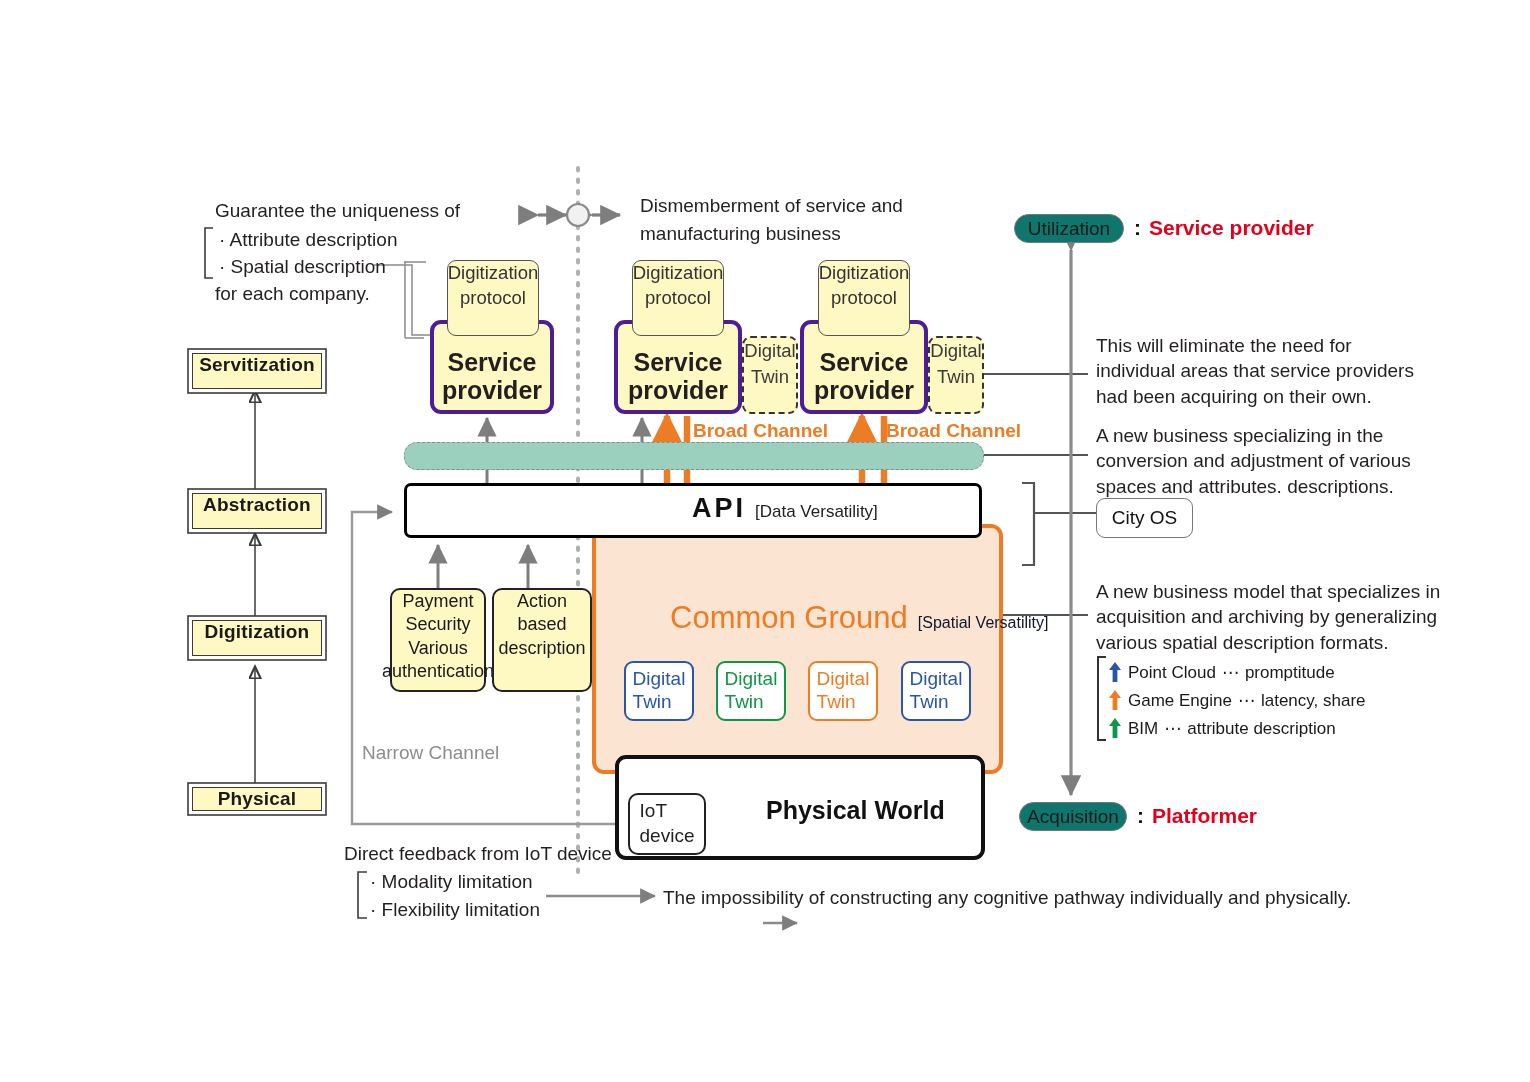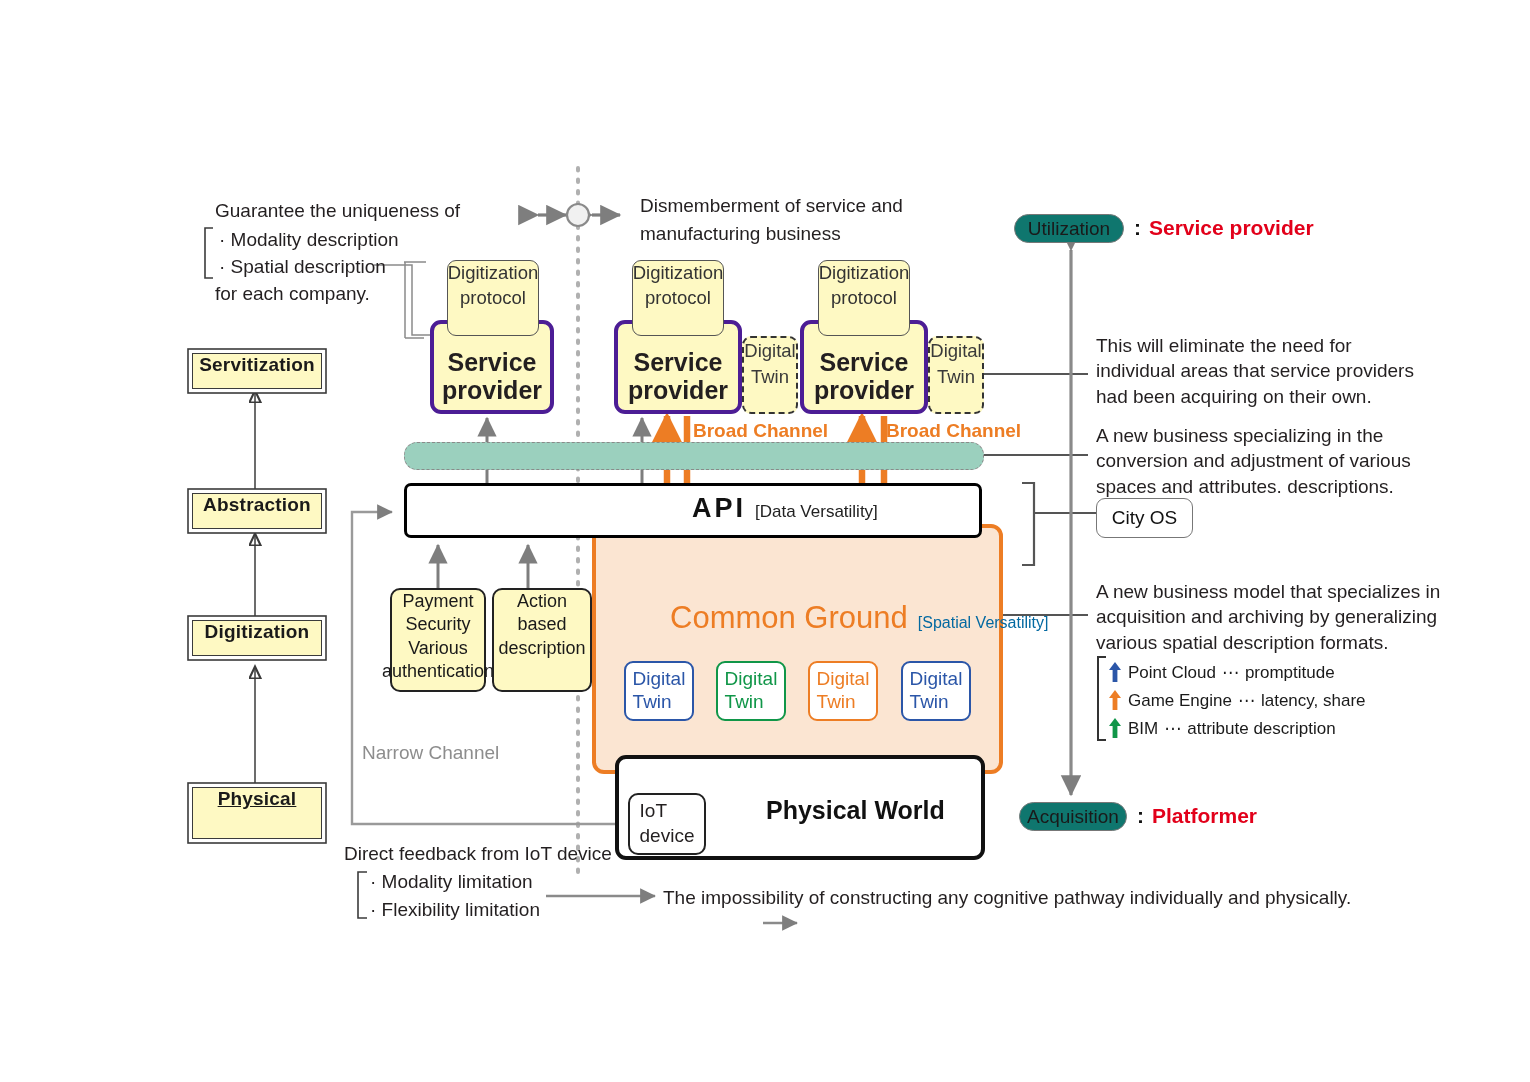--- a/index.html
+++ b/index.html
@@ -16,21 +16,21 @@
   .dtw-dash{border:2.2px dashed #333;border-radius:9px;font-size:18.5px;line-height:1.4;color:#3a3a3a;z-index:4;}
   .plainbox{border:2.2px solid #222;border-radius:10px;font-size:18px;line-height:1.3;color:#1a1a1a;}
   .apibox{position:absolute;box-sizing:border-box;border:3.4px solid #000;border-radius:7px;background:#fff;z-index:3;}
   .apilabel{position:absolute;display:flex;align-items:baseline;gap:9px;z-index:7;}
   .apilabel .big{font-size:27px;font-weight:bold;letter-spacing:3px;color:#111;}
   .apilabel .sm{font-size:17px;color:#222;}
   .cgbox{position:absolute;box-sizing:border-box;border:4px solid #ED7D24;border-radius:12px;
          background:#FBE5D2;z-index:2;}
   .cglabel{position:absolute;display:flex;align-items:baseline;gap:10px;z-index:5;}
   .cglabel .big{font-size:31px;color:#ED7D24;font-weight:normal;}
-  .cglabel .sm{font-size:16px;color:#0369a1;}
+  .cglabel .sm{font-size:16px;color:#0f172a;}
   .dt{position:absolute;box-sizing:border-box;border:2.4px solid;border-radius:9px;background:#fff;
       display:flex;flex-direction:column;align-items:center;justify-content:center;
       font-size:19px;line-height:1.2;z-index:5;}
   .pw{position:absolute;box-sizing:border-box;border:4px solid #111;border-radius:11px;background:#fff;z-index:6;}
   .pwlabel{position:absolute;font-size:25px;font-weight:bold;color:#111;z-index:8;margin-left:44px;}
   .iot{position:absolute;box-sizing:border-box;border:2.2px solid #222;border-radius:10px;background:#fff;
        display:flex;flex-direction:column;align-items:center;justify-content:center;
        font-size:19px;line-height:1.3;z-index:8;}
   .txt{position:absolute;font-size:19px;line-height:1.33;color:#231f20;white-space:pre-line;}
   .txt.grey{color:#8d8d8d;font-size:19px;}
@@ -156,26 +156,26 @@
 
   <div class="box lvl" style="left:192px;top:353px;width:130px;height:36px;">
     <span>Servitization</span>
   </div>
   <div class="box lvl" style="left:192px;top:493px;width:130px;height:36px;">
     <span>Abstraction</span>
   </div>
   <div class="box lvl" style="left:192px;top:620px;width:130px;height:36px;">
     <span>Digitization</span>
   </div>
-  <div class="box lvl" style="left:192px;top:787px;width:130px;height:52px;text-decoration:underline;">
+  <div class="box lvl" style="left:192px;top:787px;width:130px;height:24px;">
     <span>Physical</span>
   </div>
 
   <div class="txt" style="left:215px;top:198px;">Guarantee the uniqueness of</div>
-  <div class="txt" style="left:219px;top:227px;">· Modality description</div>
+  <div class="txt" style="left:219px;top:227px;">· Attribute description</div>
   <div class="txt" style="left:219px;top:254px;">· Spatial description</div>
   <div class="txt" style="left:215px;top:281px;">for each company.</div>
 
   <div class="txt" style="left:640px;top:192px;line-height:1.45;">Dismemberment of service and
 manufacturing business</div>
 
   <div class="box sp" style="left:430px;top:320px;width:124px;height:94px;">
     <span style="white-space:pre-line;margin-top:24px;">Service
 provider</span>
   </div>

